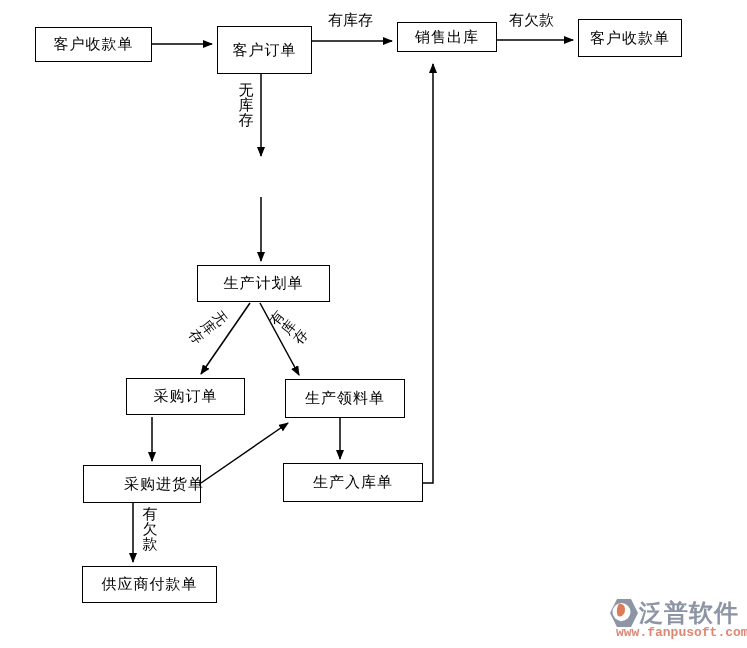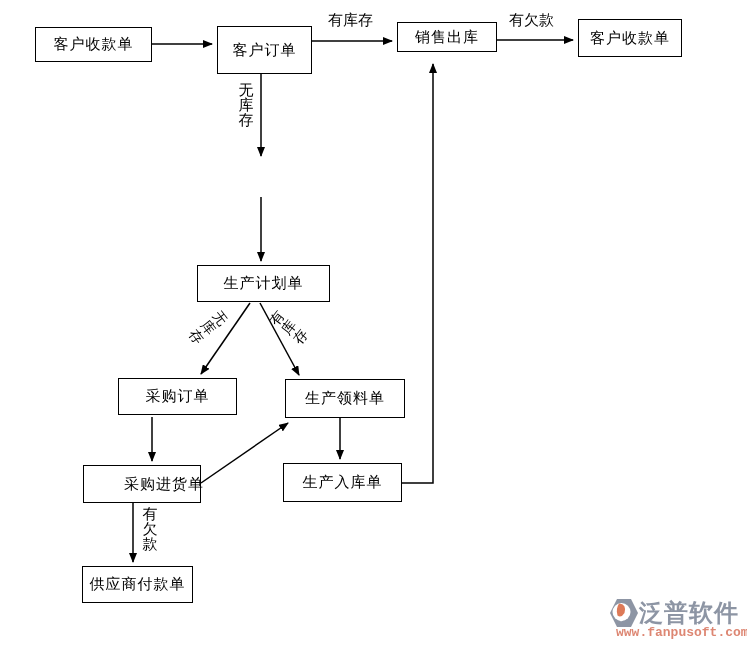--- a/index.html
+++ b/index.html
@@ -113,33 +113,33 @@
     </div>
   <div class="node" style="left:397px; top:22px;  width:100px; height:30px;">
       <span>销售出库</span>
     </div>
   <div class="node" style="left:578px; top:19px;  width:104px; height:38px;">
       <span>客户收款单</span>
     </div>
   <div class="node" style="left:197px; top:265px; width:133px; height:37px;">
       <span>生产计划单</span>
     </div>
-  <div class="node" style="left:118px; top:378px; width:119px; height:37px;">
+  <div class="node" style="left:126px; top:378px; width:119px; height:37px;">
       <span>采购订单</span>
     </div>
   <div class="node" style="left:285px; top:379px; width:120px; height:39px;">
       <span>生产领料单</span>
     </div>
   <div class="node" style="left:83px;  top:465px; width:118px; height:38px;padding-left:44px;">
       <span>采购进货单</span>
     </div>
-  <div class="node" style="left:283px; top:463px; width:119px; height:39px;">
+  <div class="node" style="left:283px; top:463px; width:140px; height:39px;">
       <span>生产入库单</span>
     </div>
-  <div class="node" style="left:82px;  top:566px; width:111px; height:37px;">
+  <div class="node" style="left:82px;  top:566px; width:135px; height:37px;">
       <span>供应商付款单</span>
     </div>
 
   <div class="elabel" style="left:328px; top:12px;">有库存</div>
   <div class="elabel" style="left:509px; top:12px;">有欠款</div>
   <div class="vlabel" style="left:238px; top:83px;">无库存</div>
   <div class="dlabel rot-left" style="left:200px; top:305px;">无库存</div>
   <div class="dlabel rot-right" style="left:281px; top:305px;">有库存</div>
   <div class="vlabel" style="left:142px; top:507px;">有欠款</div>
 

